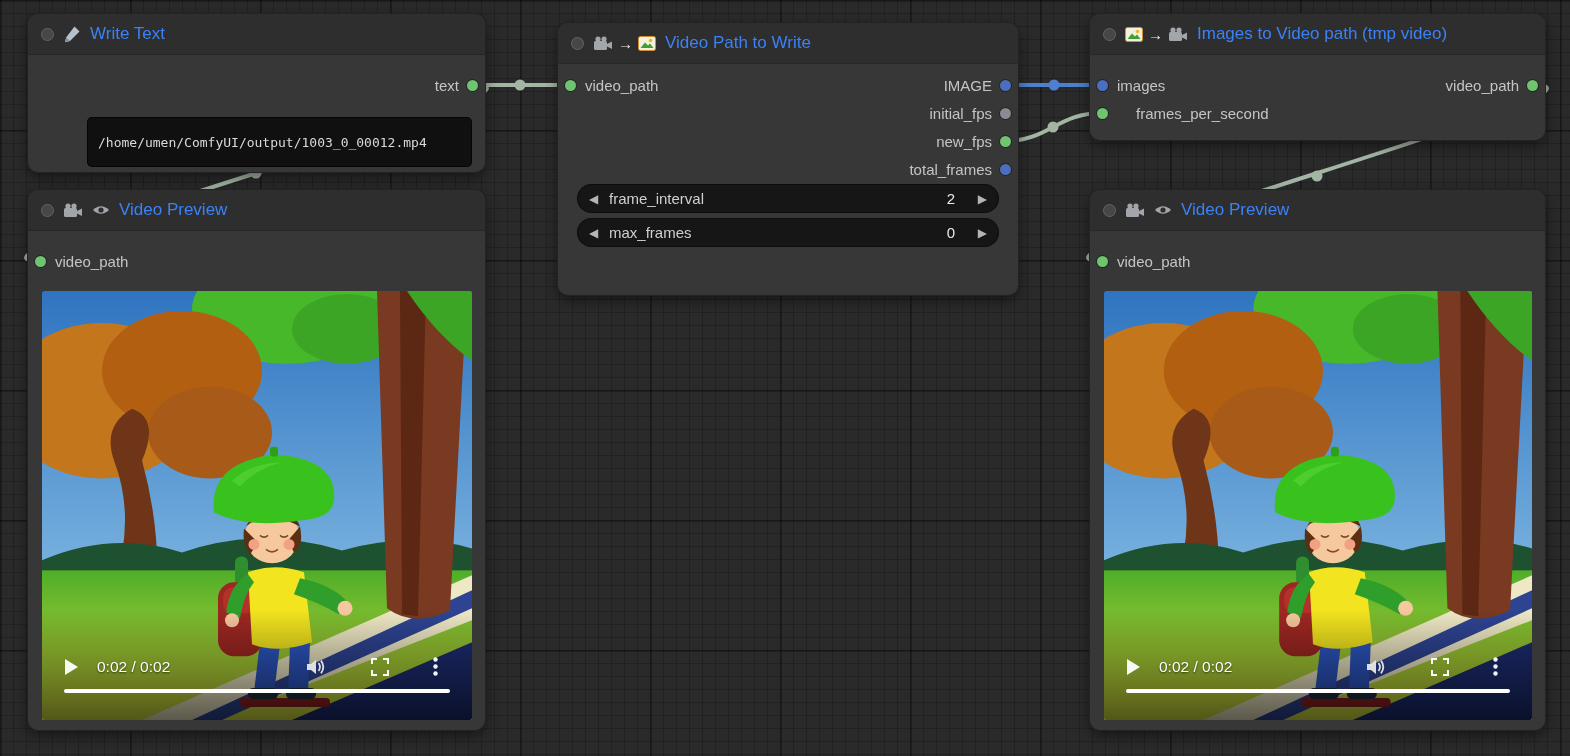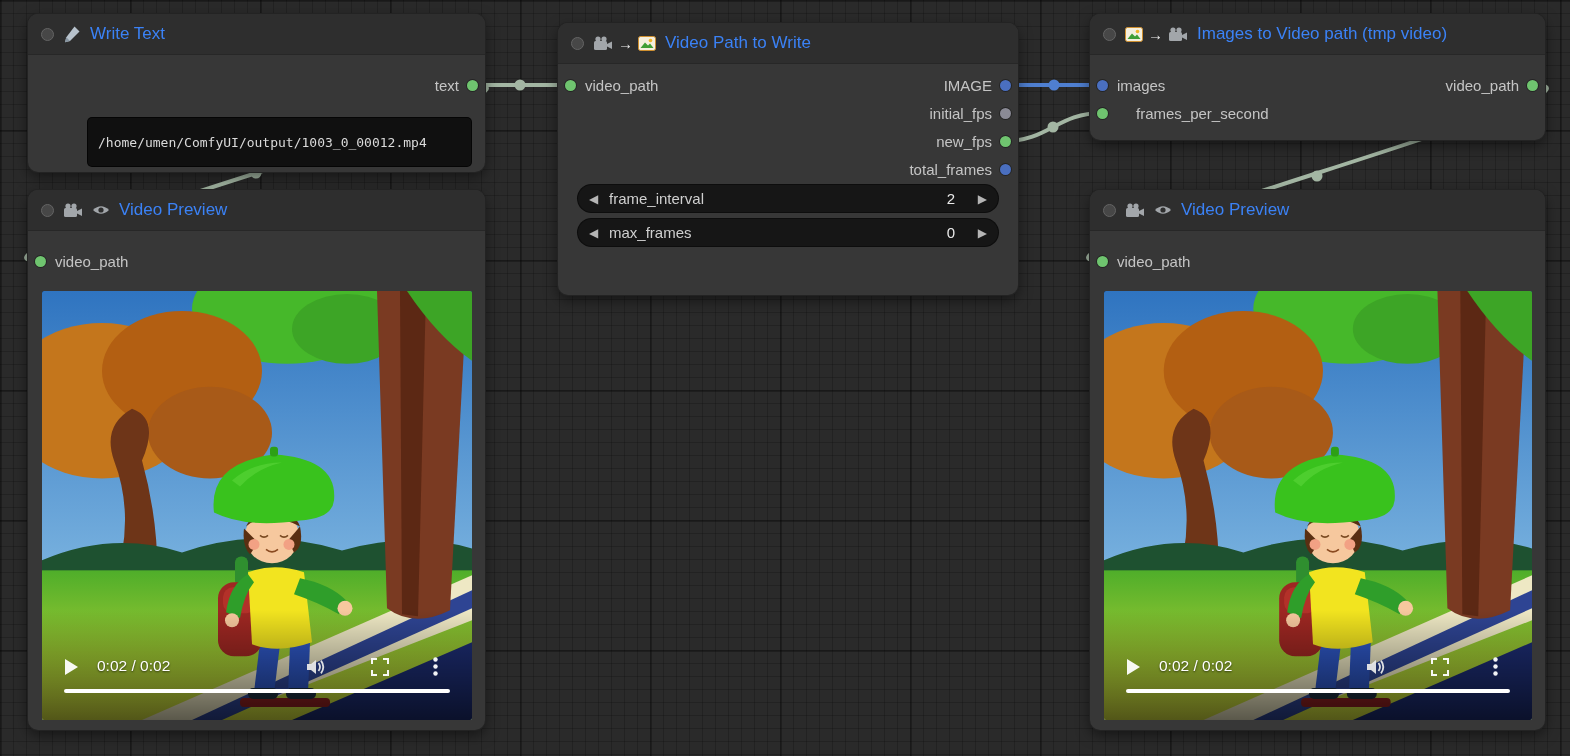--- a/index.html
+++ b/index.html
@@ -46,21 +46,21 @@
   .wvalue{margin-right:12px;color:#eaeaea;}
   .text-field{
     position:absolute;left:20px;right:14px;top:104px;height:40px;background:#101010;
     border-radius:4px;display:flex;align-items:center;padding:4px 10px;
     font-family:"DejaVu Sans Mono",monospace;font-size:13px;color:#dadada;
     white-space:nowrap;overflow:hidden;box-shadow:0 0 0 1px #050505;margin-left:40px;
   }
   .video{position:absolute;left:14px;right:13px;top:101px;bottom:10px;background:#000;border-radius:2px;overflow:hidden;}
   .scene{position:absolute;inset:0;width:100%;height:100%;}
   .vgrad{position:absolute;left:0;right:0;bottom:0;height:110px;background:linear-gradient(transparent, rgba(0,0,0,.62));}
-  .controls{position:absolute;left:0;right:0;bottom:44px;display:flex;padding:0 22px;color:#fff;}
+  .controls{position:absolute;left:0;right:0;bottom:44px;display:flex;align-items:center;padding:0 22px;color:#fff;}
   .vc-time{margin-left:18px;font-size:15.5px;color:#fff;text-shadow:0 1px 2px rgba(0,0,0,.6);}
   .vc-right{margin-left:auto;display:flex;align-items:center;gap:44px;padding-right:12px;}
   .vc-btn{display:flex;align-items:center;opacity:.95;}
   .progress{position:absolute;left:22px;right:22px;bottom:27px;height:4px;background:#ffffff;border-radius:2px;}
   .hiddendefs{position:absolute;width:0;height:0;overflow:hidden;}
 </style>
 </head>
 <body>
 
 <div class="canvas">

